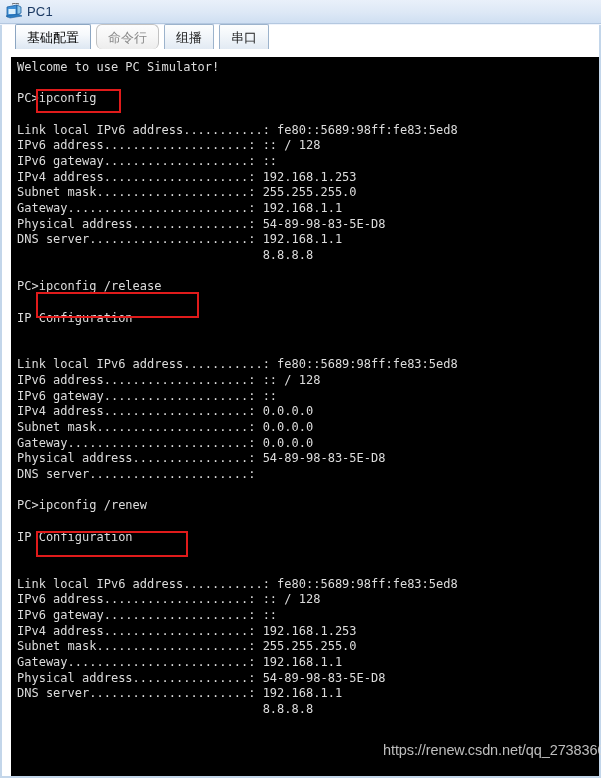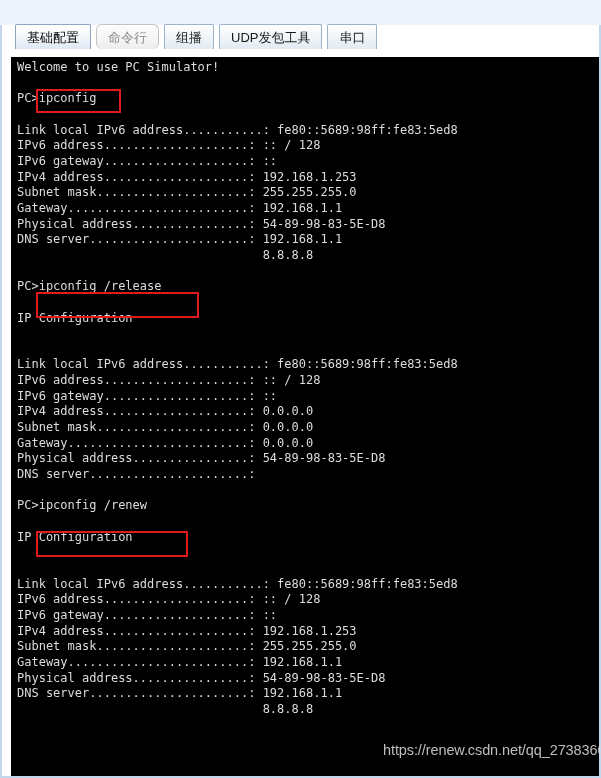--- a/index.html
+++ b/index.html
@@ -143,33 +143,42 @@
     font-family: "Liberation Sans", sans-serif;
     white-space: nowrap;
     letter-spacing: -0.1px;
   }
 </style>
 </head>
 <body>
 
 <div id="window">
 
+  <div id="titlebar">
+    <span class="tb-icon">
+      <svg width="20" height="18" viewBox="0 0 20 18" xmlns="http://www.w3.org/2000/svg">
+        <path d="M3 4 L13 2 L13 12 L3 14 Z" fill="#3f90d8" stroke="#1f5f9e" stroke-width="0.8"></path>
+        <path d="M13 2 L17 4 L17 10 L13 12 Z" fill="#8fc6ea" stroke="#1f5f9e" stroke-width="0.8"></path>
+        <rect x="4.5" y="6" width="7" height="5" fill="#d9eefb"></rect>
+        <path d="M2 13 L14 11 L18 13 L6 15 Z" fill="#2c7ec4" stroke="#1f5f9e" stroke-width="0.6"></path>
+        <path d="M8 1 C10 0, 13 0, 15 1" stroke="#4a4a4a" stroke-width="0.9" fill="none"></path>
+      </svg>
+    </span>
+    <span class="tb-title">PC1</span>
+  </div>
 
   <div id="tabstrip">
     <div class="tab active">
       <span>基础配置</span>
     </div>
     <div class="tab dim">
       <span>命令行</span>
     </div>
     <div class="tab">
       <span>组播</span>
-    </div>
-    <div class="tab">
-      <span>UDP发包工具</span>
     </div>
     <div class="tab">
       <span>串口</span>
     </div>
   </div>
 
   <div id="console-wrap">
     <div id="console">
       <pre>Welcome to use PC Simulator!
 

